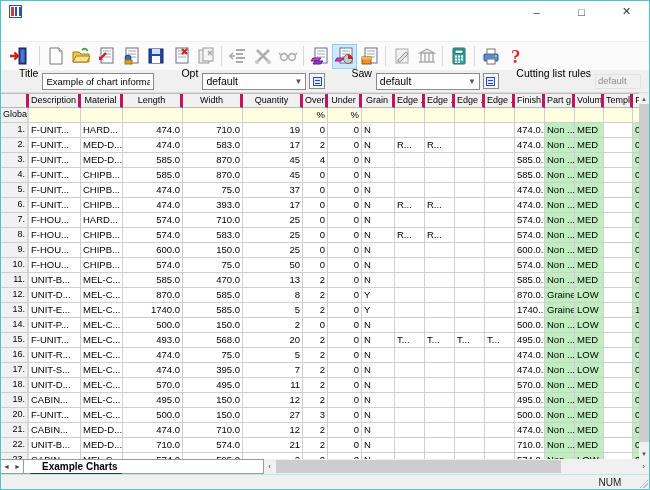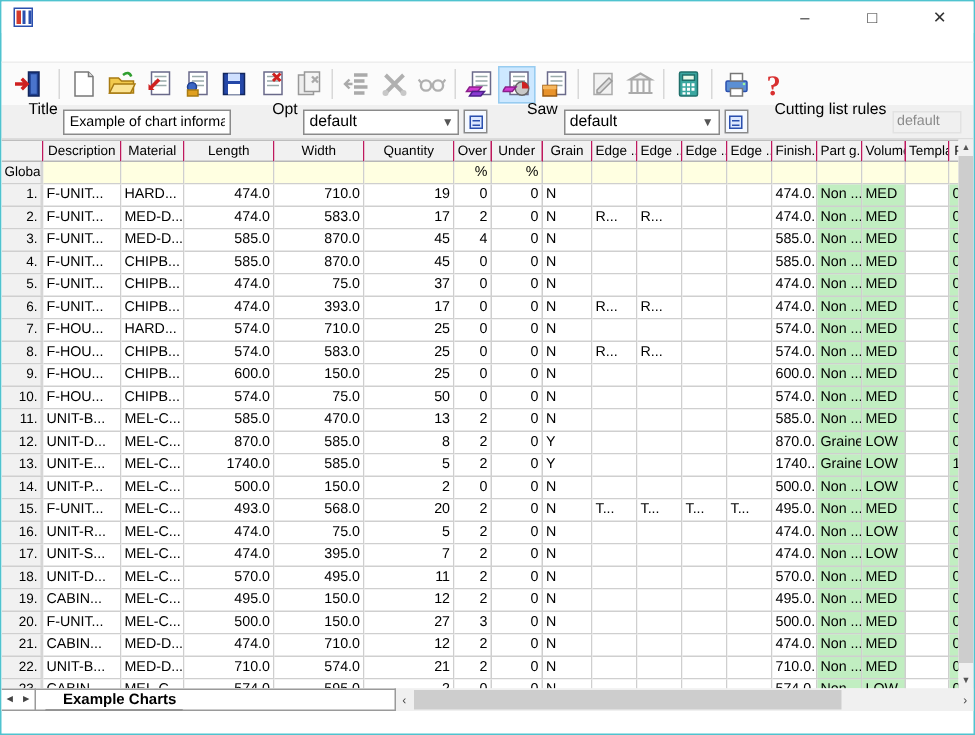--- a/index.html
+++ b/index.html
@@ -35,37 +35,37 @@
   .minibtn .sq{width:9px;height:9px;border:1px solid #2a4fae;background:#dce8ff;position:relative;}
   .minibtn .sq::before{content:"";position:absolute;left:1px;top:2px;right:1px;height:1px;background:#2a4fae;box-shadow:0 3px 0 #2a4fae;}
   .rulesval{width:46px;height:15px;color:#8b8b8b;font-size:9.5px;padding:0 2px;background:#f0f0f0;border:1px solid #e2e2e2;}
   
   .gridwrap{position:absolute;top:92px;left:0;width:638px;height:366px;overflow:hidden;background:#fff;border-top:1px solid #bdbdbd;}
   .grid{width:660px;}
   .trow{display:flex;height:15px;}
   .trow.hdr{height:14px;}
   .cell{flex:none;height:100%;line-height:13px;border-right:1px solid #cfcfcf;border-bottom:1px solid #cfcfcf;
         padding:0 2px;font-size:9.5px;white-space:nowrap;overflow:hidden;background:#fff;}
-  .hd{background:#f1f1f1;text-align:center;font-size:9px;border-right:1px solid #be185d;border-bottom:1px solid #b8b8b8;}
+  .hd{background:#f1f1f1;text-align:center;font-size:9px;border-right:3px solid #be185d;border-bottom:1px solid #b8b8b8;}
   .rn{background:#f1f1f1;text-align:right;font-size:9px;border-right:2px solid #d6d6d6;}
   .yellow{background:var(--yellow,#ffffe1);}
   .green{background:var(--green,#c1eec1);}
   .ra{text-align:right;}
   .c0{width:28px}.c1{width:52px}.c2{width:42px}.c3{width:60px}.c4{width:60px}.c5{width:60px}
   .c6{width:25px}.c7{width:34px}.c8{width:33px}.c9{width:30px}.c10{width:30px}.c11{width:30px}
   .c12{width:30px}.c13{width:30px}.c14{width:30px}.c15{width:29px}.c16{width:29px}.c17{width:24px}
   
   .vscroll{position:absolute;top:92px;right:0;width:10px;height:366px;background:#f0f0f0;}
   .varr{position:absolute;left:0;width:10px;height:11px;display:flex;align-items:center;justify-content:center;font-size:6px;color:#555;}
   .vthumb{position:absolute;left:0;top:11px;width:10px;height:338px;background:#cdcdcd;}
   
   .bottombar{position:absolute;top:458px;left:0;right:0;height:15px;background:#f0f0f0;display:flex;}
   .tabnav{display:flex;align-items:center;background:#fff;border:1px solid #9a9a9a;border-left:none;height:15px;}
   .tnarr{width:11px;text-align:center;font-size:7px;color:#444;}
-  .tabstrip{width:240px;background:#fff;border:1px solid #9a9a9a;border-left:none;display:flex;align-items:center;height:15px;}
+  .tabstrip{width:240px;background:#fff;border:1px solid #9a9a9a;border-left:none;display:flex;align-items:flex-start;height:15px;}
   .tab{margin-left:6px;padding:0 12px;font-size:10px;font-weight:bold;background:#fff;height:14px;line-height:13px;
        clip-path:polygon(6px 0,calc(100% - 0px) 0,calc(100% - 8px) 100%,0 100%);border-bottom:1px solid #333;position:relative;}
   .hscroll{flex:1;position:relative;background:#f0f0f0;height:15px;}
   .harr{position:absolute;top:0;width:11px;height:15px;display:flex;align-items:center;justify-content:center;font-size:8px;color:#444;}
   .hthumb{position:absolute;top:1px;left:12px;width:285px;height:13px;background:#cdcdcd;}
   
   .statusbar{position:absolute;top:473px;left:0;right:0;bottom:0;background:#f0f0f0;border-top:1px solid #bfe6ea;font-size:10px;}
   .numpane{position:absolute;right:22px;top:2px;width:34px;text-align:center;color:#222;}
   .grip{position:absolute;right:1px;bottom:1px;width:11px;height:11px;
         background:linear-gradient(135deg,transparent 60%,#bbb 60%,#bbb 66%,transparent 66%,transparent 76%,#bbb 76%,#bbb 82%,transparent 82%);}
@@ -779,14 +779,18 @@
     <div class="tabstrip">
       <div class="tab">Example Charts</div>
     </div>
     <div class="hscroll">
       <div class="harr" style="left:0">‹</div>
       <div class="hthumb"></div>
       <div class="harr" style="right:0">›</div>
     </div>
   </div>
 
+  <div class="statusbar">
+    <div class="numpane">NUM</div>
+    <div class="grip"></div>
+  </div>
 
 </div>
 
 </body></html>

